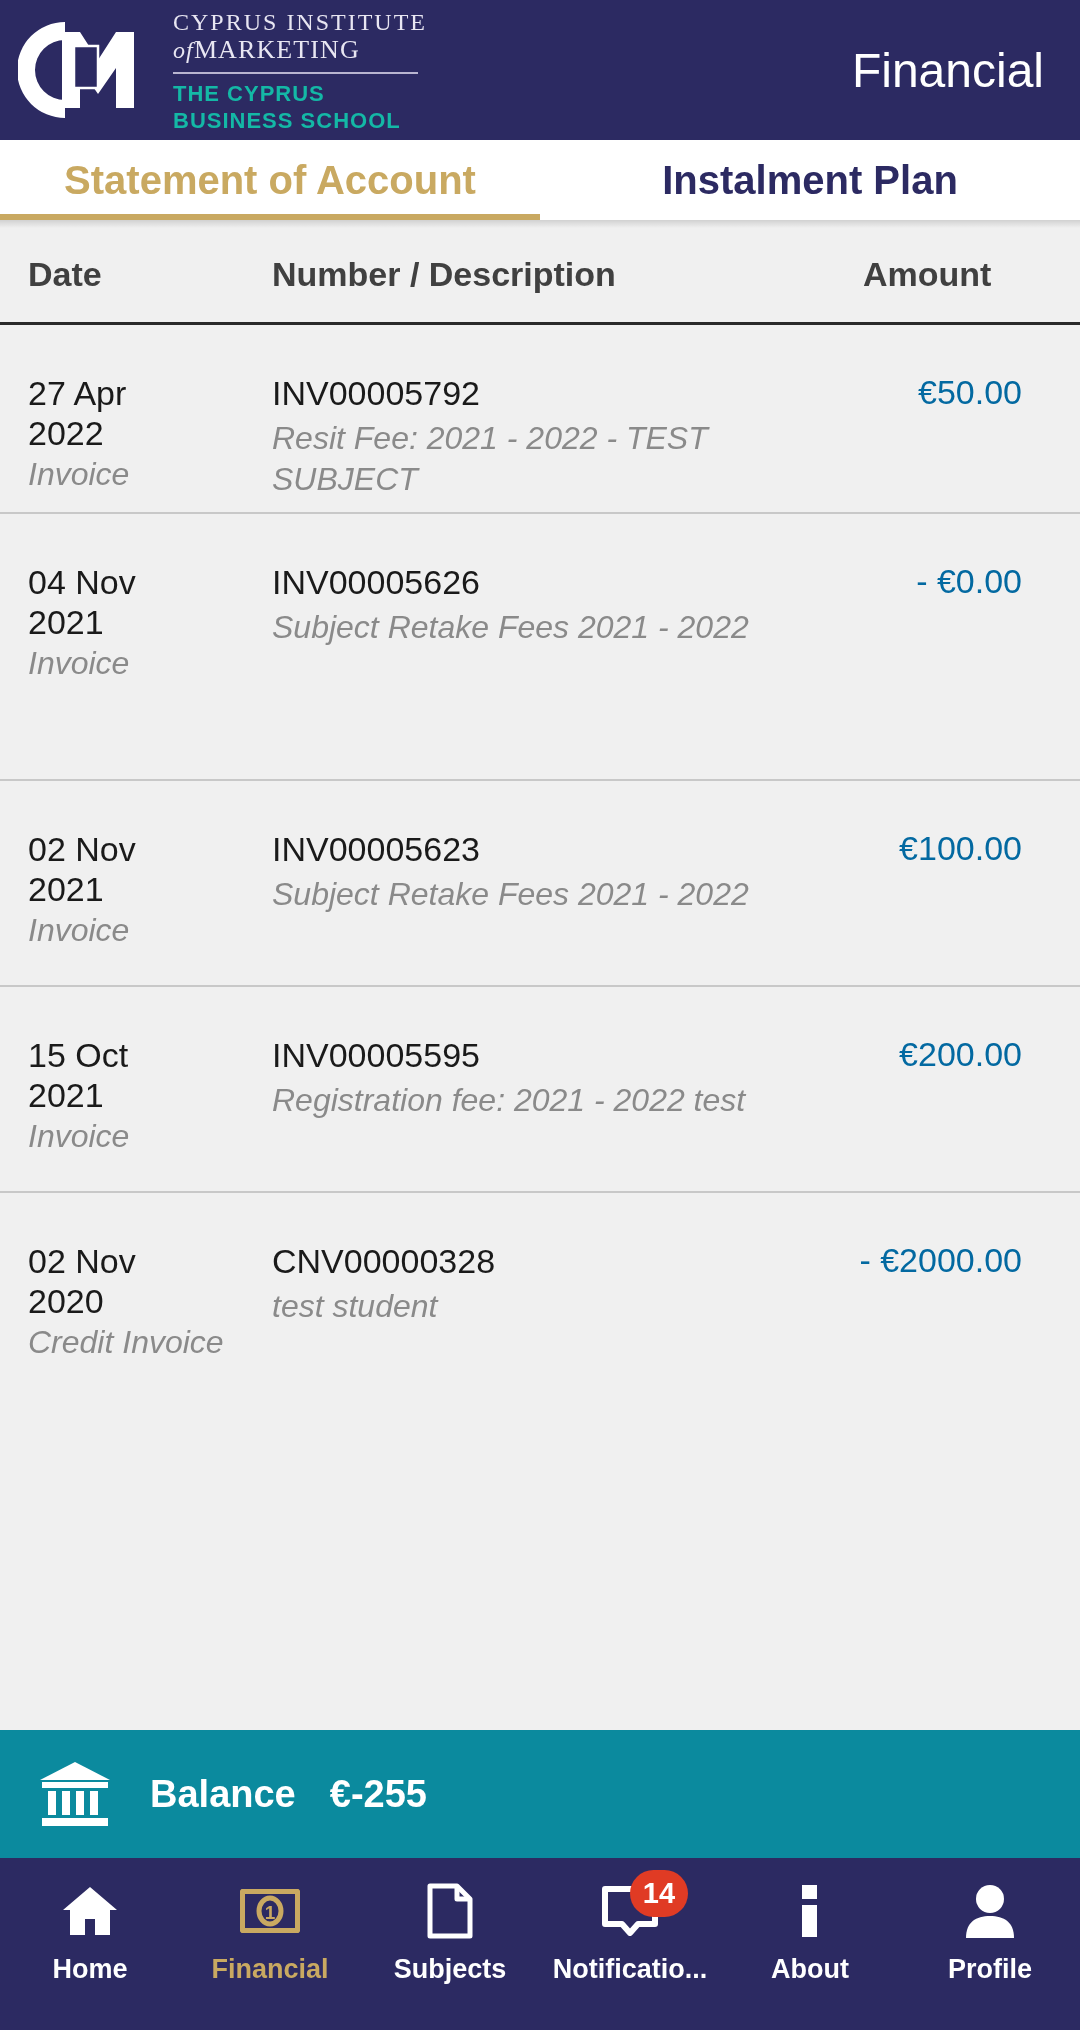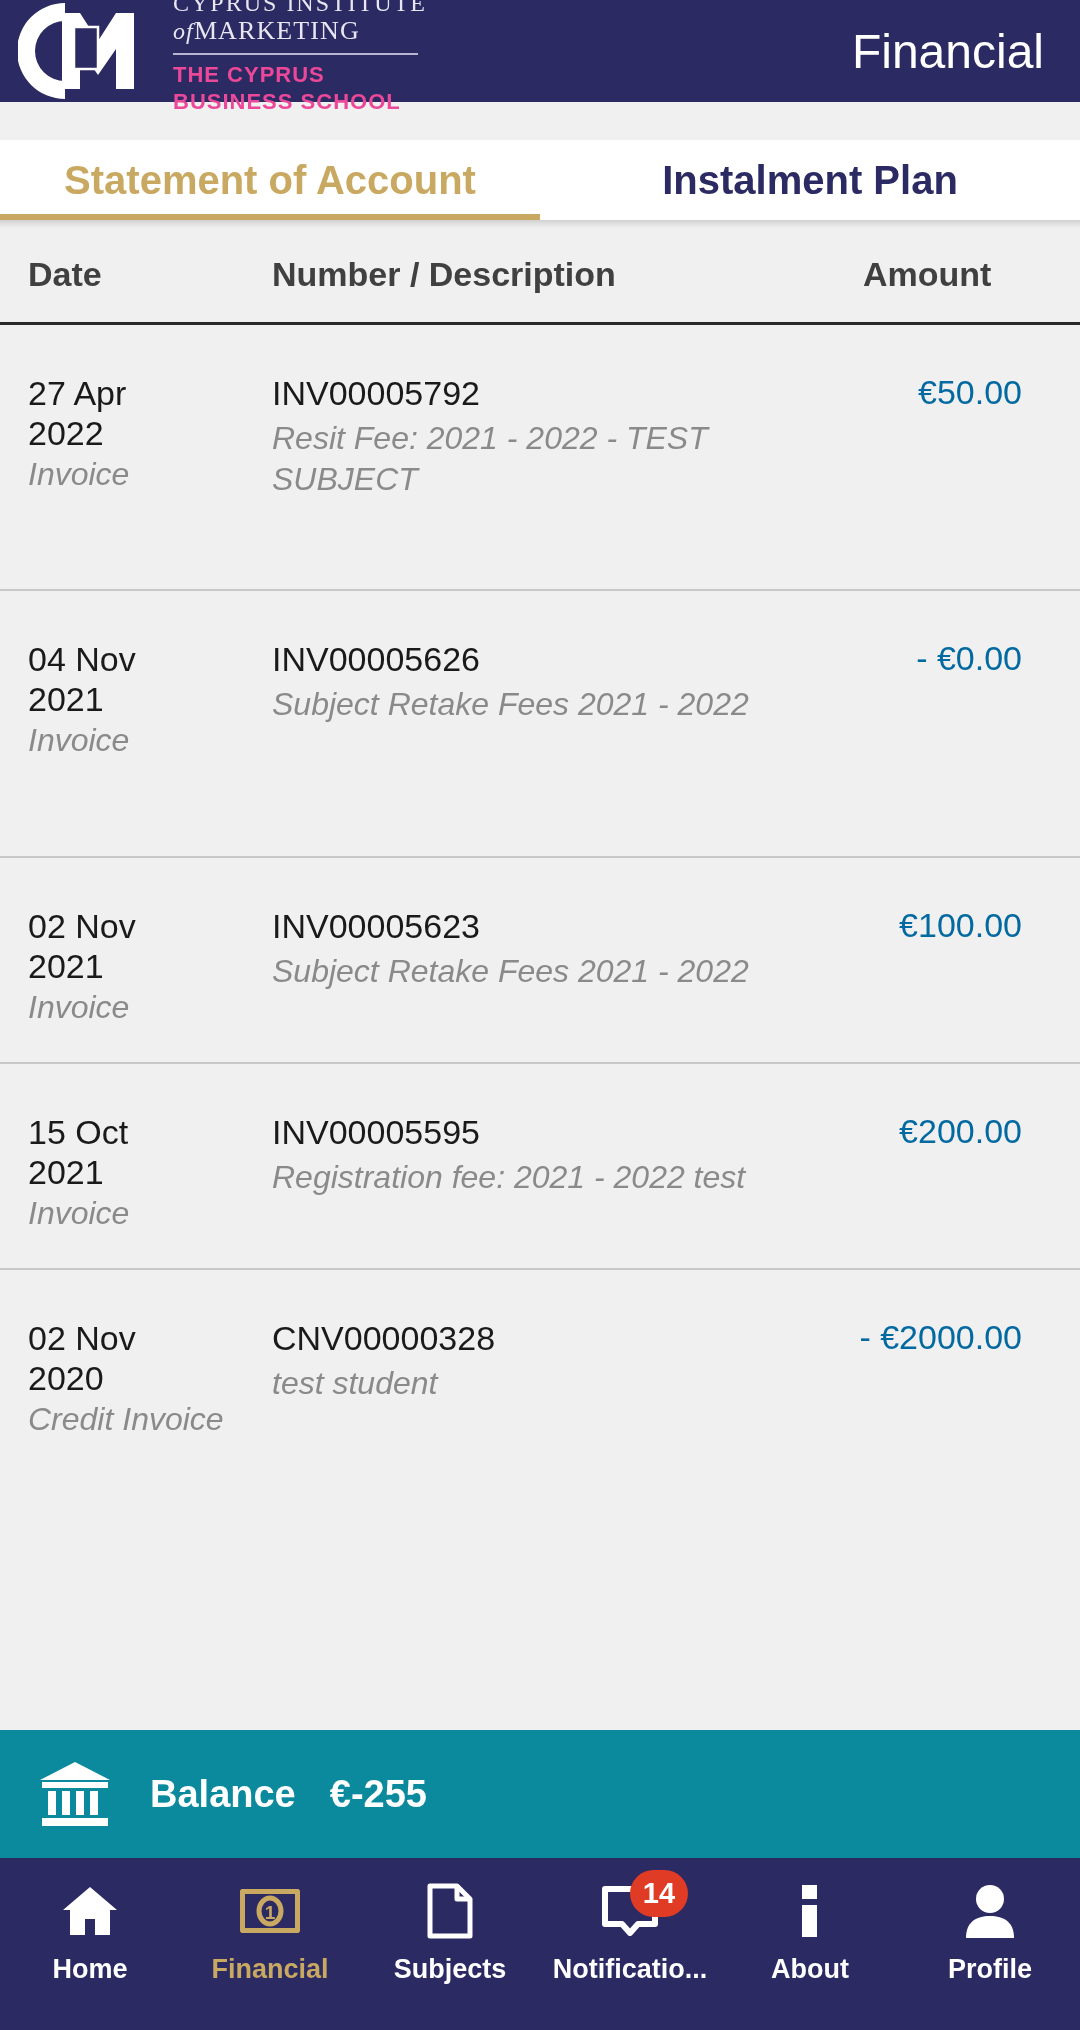--- a/index.html
+++ b/index.html
@@ -6,39 +6,39 @@
   html, body {
     width:1080px; height:2030px;
     background:#f0f0f0;
     font-family:"Liberation Sans", sans-serif;
     overflow:hidden;
   }
   #app { position:relative; width:1080px; height:2030px; background:#f0f0f0; }
 
   
   .header {
-    position:absolute; top:0; left:0; width:1080px; height:102px;
+    position:absolute; top:0; left:0; width:1080px; height:140px;
     background:#2c2a62;
     display:flex; align-items:center; justify-content:space-between;
   }
   .brand { display:flex; align-items:center; padding-left:18px; }
   .monogram { width:145px; height:108px; flex:none; }
   .brandtext { margin-left:10px; padding-top:4px; }
   .bt-line1 {
     color:#e8e6f2; font-size:24px; letter-spacing:2.0px;
     font-family:"Liberation Serif", serif; white-space:nowrap; line-height:1.12;
   }
   .bt-line2 {
     color:#e8e6f2; font-size:26px; letter-spacing:1.1px;
     font-family:"Liberation Serif", serif; white-space:nowrap; line-height:1.1;
   }
   .bt-line2 .ital { font-style:italic; font-size:24px; }
   .bt-rule { height:2px; background:#b9b5d0; margin:7px 0 7px 0; width:245px; }
   .bt-line3 {
-    color:#ec4899; font-size:22px; font-weight:bold; letter-spacing:1.0px;
+    color:#14b8a6; font-size:22px; font-weight:bold; letter-spacing:1.0px;
     white-space:nowrap; line-height:1.22;
   }
   .title {
     color:#ffffff; font-size:48px; padding-right:36px; white-space:nowrap;
   }
 
   
   .tabs {
     position:absolute; top:140px; left:0; width:1080px; height:80px;
     background:#ffffff; display:flex;
@@ -156,21 +156,21 @@
 
   <div class="table-head">
     <div class="th th-date">Date</div>
     <div class="th th-number">Number / Description</div>
     <div class="th th-amount">Amount</div>
   </div>
   <div class="head-rule"></div>
 
   <div class="rows">
 
-    <div class="row" style="height:266px;padding-left:16px;">
+    <div class="row" style="height:189px;padding-left:16px;">
       <div class="cell c-date">
         <div class="date-main">27 Apr<br>2022</div>
         <div class="date-type">Invoice</div>
       </div>
       <div class="cell c-desc">
         <div class="num">INV00005792</div>
         <div class="desc">Resit Fee: 2021 - 2022 - TEST SUBJECT</div>
       </div>
       <div class="cell c-amount">
         <span class="amt">€50.00</span>

